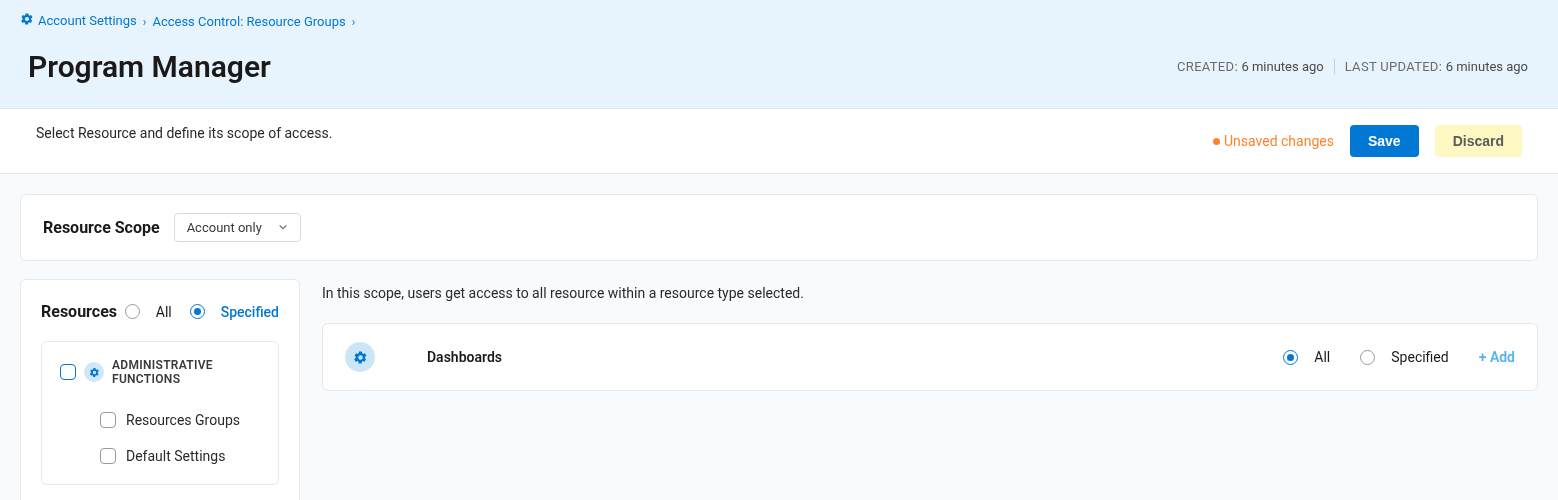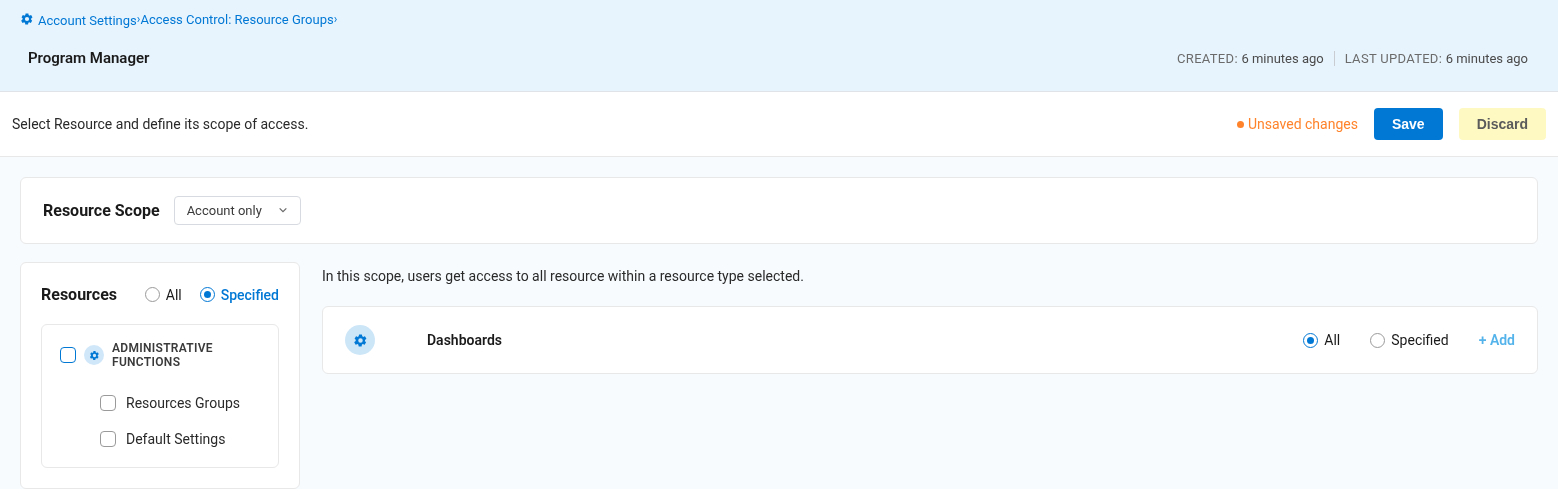--- a/index.html
+++ b/index.html
@@ -13,21 +13,22 @@
       color: #1a1a1a;
       width: 1558px;
     }
     .header-area {
       background: #e8f4fd;
       padding: 12px 20px 24px 20px;
       border-bottom: 1px solid #e0e4e8;
     }
     .breadcrumb {
       display: flex;
-      align-items: flex-start;
+      align-items: flex-end;
+      gap: 6px;
       font-size: 13px;
       margin-bottom: 20px;
     }
     .breadcrumb a {
       color: #0278d5;
       text-decoration: none;
       display: flex;
       align-items: center;
       gap: 4px;
     }
@@ -40,21 +41,21 @@
       height: 14px;
       fill: #0278d5;
     }
     .title-row {
       display: flex;
       align-items: center;
       justify-content: space-between;
       padding-left: 8px;
     }
     .page-title {
-      font-size: 15px;
+      font-size: 30px;
       font-weight: 600;
       color: #1a1a1a;
     }
     .meta-info {
       display: flex;
       align-items: center;
       font-size: 13px;
       color: #4b4b4b;
     }
     .meta-item {
@@ -62,23 +63,22 @@
     }
     .meta-item + .meta-item {
       border-left: 1px solid #c9cdd1;
     }
     .meta-label {
       color: #6b6b6b;
       letter-spacing: 0.3px;
     }
     .action-bar {
       display: flex;
-      align-items: center;
       justify-content: space-between;
-      padding: 16px 12px;
+      padding: 16px 36px;
       border-bottom: 1px solid #e8e8e8;
       background: #fff;
     }
     .action-text {
       font-size: 14px;
       color: #2a2a2a;
     }
     .action-right {
       display: flex;
       align-items: center;
@@ -175,21 +175,21 @@
       font-weight: 700;
     }
     .radio-group {
       display: flex;
       align-items: center;
       gap: 18px;
     }
     .radio-item {
       display: flex;
       align-items: center;
-      gap: 6px;
+      gap: 16px;
       font-size: 14px;
       cursor: pointer;
     }
     .radio-outer {
       width: 15px;
       height: 15px;
       border-radius: 50%;
       border: 1.5px solid #9a9a9a;
       display: flex;
       align-items: center;

